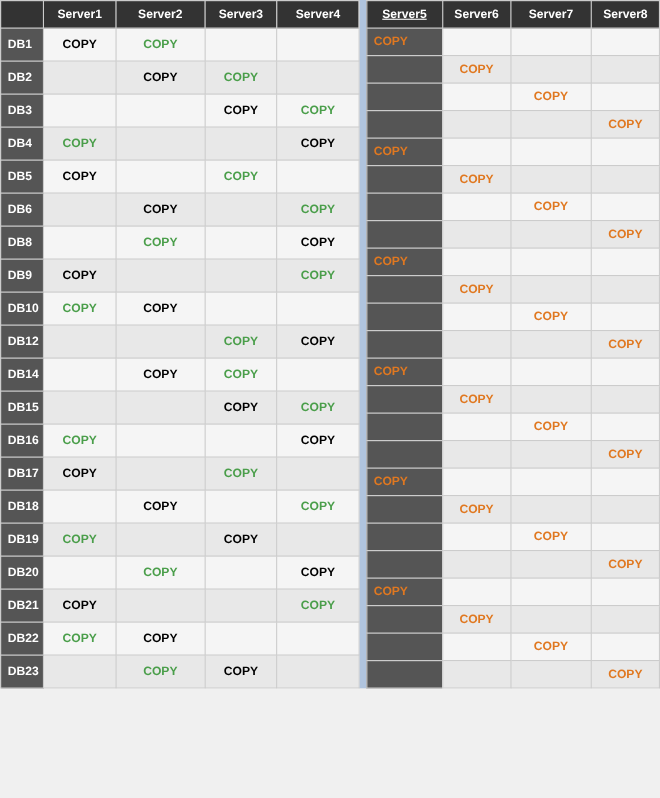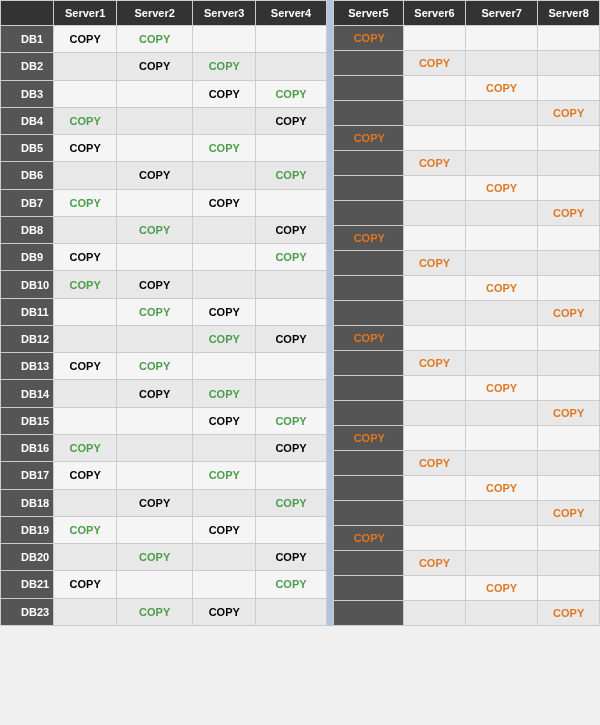--- a/index.html
+++ b/index.html
@@ -37,21 +37,21 @@
       background: #333;
       color: #fff;
       font-weight: bold;
       font-size: 11px;
     }
     td:first-child {
       background: #555;
       color: #fff;
       font-weight: bold;
       text-align: left;
-      padding-left: 20px;
+      padding-left: 6px;
       width: 38px;
     }
     tr:nth-child(even) td:not(:first-child) {
       background: #e8e8e8;
     }
     tr:nth-child(odd) td:not(:first-child) {
       background: #f5f5f5;
     }
     .copy-black {
       color: #000;
@@ -123,27 +123,20 @@
           <td></td>
         </tr>
         <tr>
           <td>DB6</td>
           <td></td>
           <td><span class="copy-black">COPY</span></td>
           <td></td>
           <td><span class="copy-green">COPY</span></td>
         </tr>
         <tr>
-          <td>DB7</td>
-          <td><span class="copy-green">COPY</span></td>
-          <td></td>
-          <td><span class="copy-black">COPY</span></td>
-          <td></td>
-        </tr>
-        <tr>
           <td>DB8</td>
           <td></td>
           <td><span class="copy-green">COPY</span></td>
           <td></td>
           <td><span class="copy-black">COPY</span></td>
         </tr>
         <tr>
           <td>DB9</td>
           <td><span class="copy-black">COPY</span></td>
           <td></td>
@@ -151,41 +144,27 @@
           <td><span class="copy-green">COPY</span></td>
         </tr>
         <tr>
           <td>DB10</td>
           <td><span class="copy-green">COPY</span></td>
           <td><span class="copy-black">COPY</span></td>
           <td></td>
           <td></td>
         </tr>
         <tr>
-          <td>DB11</td>
-          <td></td>
-          <td><span class="copy-green">COPY</span></td>
-          <td><span class="copy-black">COPY</span></td>
-          <td></td>
-        </tr>
-        <tr>
           <td>DB12</td>
           <td></td>
           <td></td>
           <td><span class="copy-green">COPY</span></td>
           <td><span class="copy-black">COPY</span></td>
         </tr>
         <tr>
-          <td>DB13</td>
-          <td><span class="copy-black">COPY</span></td>
-          <td><span class="copy-green">COPY</span></td>
-          <td></td>
-          <td></td>
-        </tr>
-        <tr>
           <td>DB14</td>
           <td></td>
           <td><span class="copy-black">COPY</span></td>
           <td><span class="copy-green">COPY</span></td>
           <td></td>
         </tr>
         <tr>
           <td>DB15</td>
           <td></td>
           <td></td>
@@ -226,35 +205,42 @@
           <td><span class="copy-green">COPY</span></td>
           <td></td>
           <td><span class="copy-black">COPY</span></td>
         </tr>
         <tr>
           <td>DB21</td>
           <td><span class="copy-black">COPY</span></td>
           <td></td>
           <td></td>
           <td><span class="copy-green">COPY</span></td>
+        </tr>
+        <tr>
+          <td>DB22</td>
+          <td><span class="copy-green">COPY</span></td>
+          <td><span class="copy-black">COPY</span></td>
+          <td></td>
+          <td></td>
         </tr>
         <tr>
           <td>DB23</td>
           <td></td>
           <td><span class="copy-green">COPY</span></td>
           <td><span class="copy-black">COPY</span></td>
           <td></td>
         </tr>
       </tbody>
     </table>
     <div class="divider"></div>
     <table class="right-table">
       <thead>
         <tr>
-          <th style="width: 77px;">Server5</th>
+          <th style="width: 77px; text-decoration: underline;">Server5</th>
           <th style="width: 67px;">Server6</th>
           <th style="width: 83px;">Server7</th>
           <th style="width: 67px;">Server8</th>
         </tr>
       </thead>
       <tbody>
         <tr>
           <td><span class="copy-orange">COPY</span></td>
           <td></td>
           <td></td>

